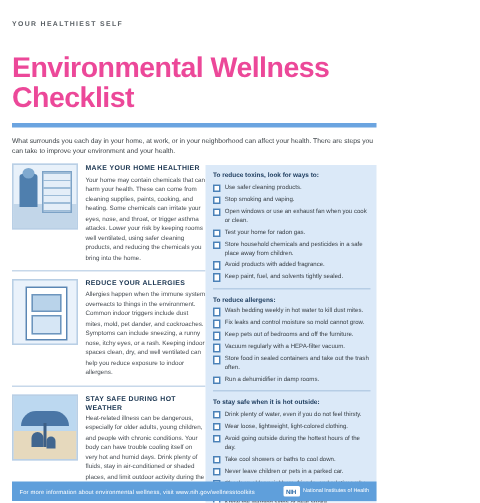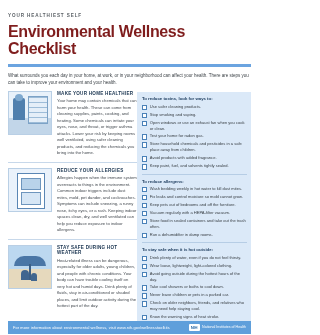--- a/index.html
+++ b/index.html
@@ -11,22 +11,22 @@
     position:relative;
   }
   .page{width:259px;height:335px;position:relative;box-sizing:border-box;padding:0 8px;}
 
   
   .eyebrow{
     font-size:4.6px;letter-spacing:.9px;font-weight:bold;
     color:#5b6166;margin-top:13px;text-transform:uppercase;
   }
   .title{
-    font-size:16px;font-weight:bold;color:#7f1d1d;
-    letter-spacing:-.35px;margin-top:6px;line-height:1.05;
+    font-size:19px;font-weight:bold;color:#ec4899;
+    letter-spacing:-.35px;margin-top:18px;line-height:1.05;
   }
   .accent-bar{width:243px;height:3px;background:#6ba4e0;margin-top:6px;}
   .intro{
     font-size:4.5px;line-height:1.62;color:#3c4247;
     margin-top:5px;width:243px;
   }
 
   
   .body{display:flex;margin-top:5px;width:243px;align-items:flex-start;}
   .col-left{width:129px;flex:0 0 129px;}

